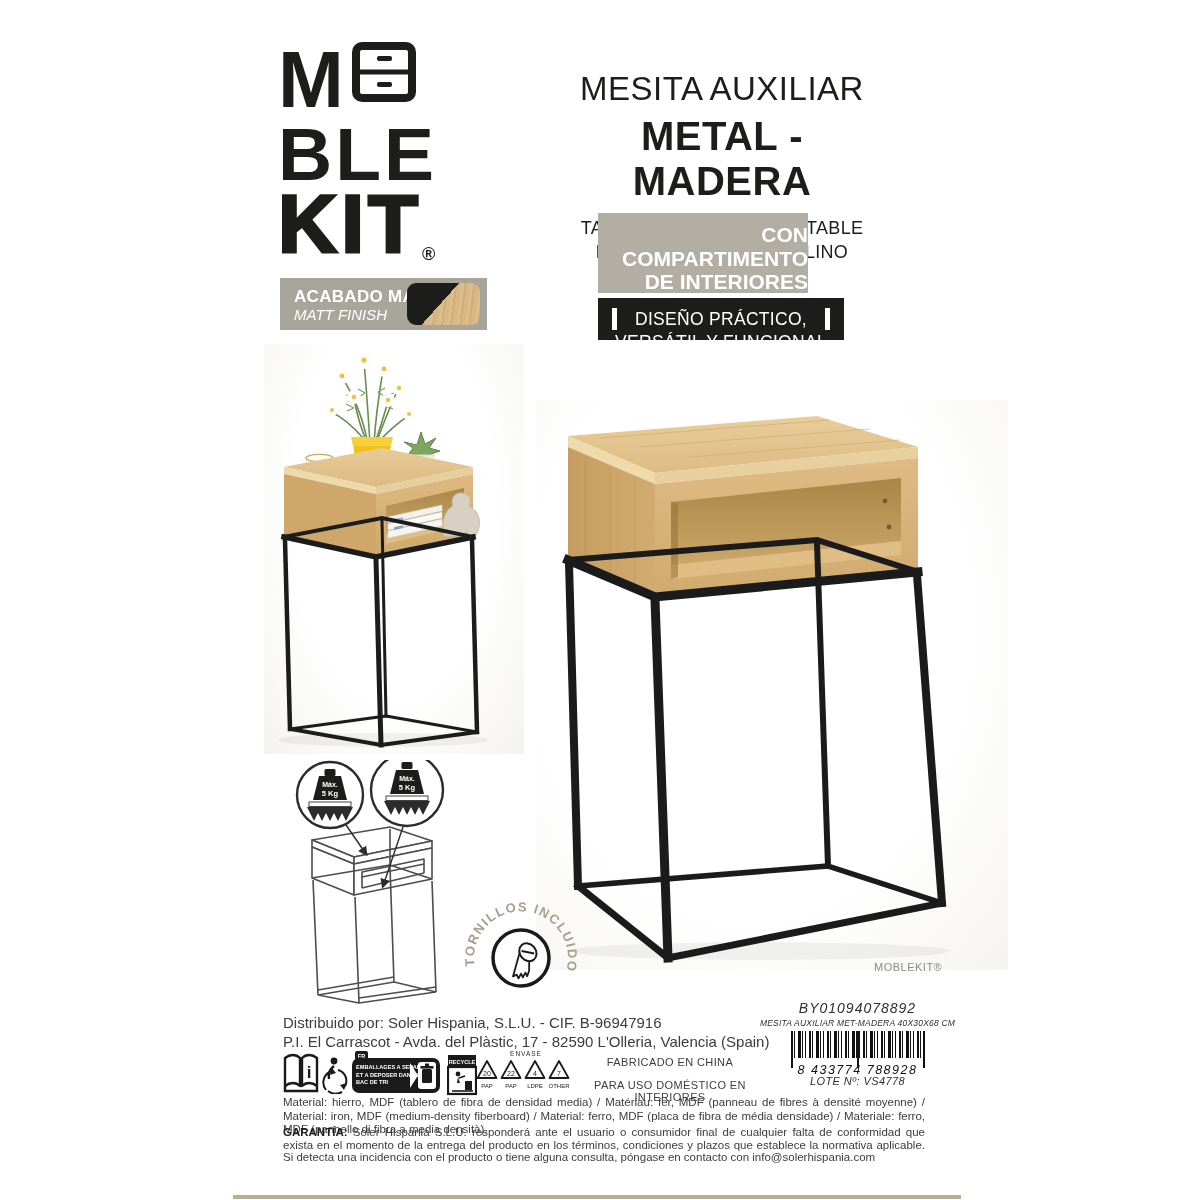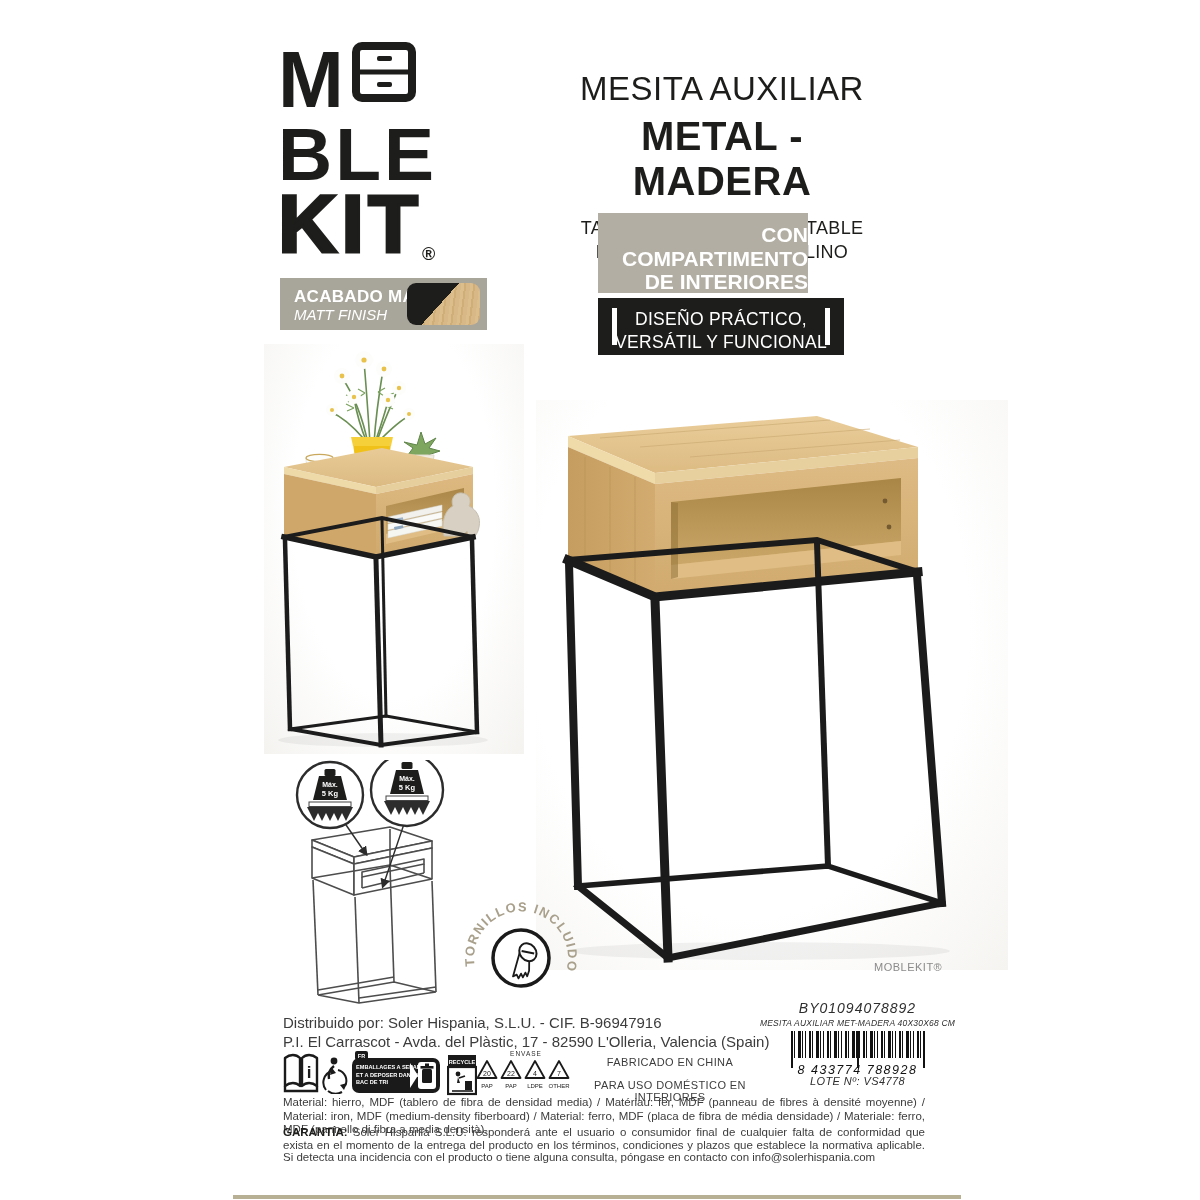--- a/index.html
+++ b/index.html
@@ -20,21 +20,21 @@
   .t1{font-size:33px;font-weight:normal;letter-spacing:.5px;}
   .t2{font-size:40px;font-weight:bold;margin-top:6px;letter-spacing:.5px;}
   .t3{font-size:18px;margin-top:14px;letter-spacing:.3px;}
   .t4{font-size:18px;margin-top:3px;letter-spacing:.3px;}
 
   
   .feature-box{position:absolute;left:598px;top:213px;width:210px;height:80px;background:#b2aea3;
                color:#fff;text-align:right;padding-top:10px;box-sizing:border-box;}
   .feature-box .f1{font-size:21px;font-weight:bold;line-height:1.12;}
   .feature-box .f3{font-size:18px;margin-top:16px;padding-left:36px;}
-  .design-box{position:absolute;left:598px;top:298px;width:246px;height:57px;background:#1d1d1b;
+  .design-box{position:absolute;left:598px;top:298px;width:246px;height:42px;background:#1d1d1b;
               color:#fff;text-align:center;padding-top:10px;box-sizing:border-box;}
   .design-box .d1{font-size:17.5px;line-height:1.3;letter-spacing:.3px;}
   .vbar{position:absolute;top:10px;bottom:10px;width:5px;background:#fff;}
   .vbar.l{left:14px;} .vbar.r{right:14px;}
 
   
   .finish-badge{position:absolute;left:280px;top:278px;width:207px;height:52px;background:#a8a59a;color:#fff;}
   .finish-badge .a1{position:absolute;left:14px;top:9px;font-size:17px;font-weight:bold;letter-spacing:.3px;}
   .finish-badge .a2{position:absolute;left:14px;top:28px;font-size:15px;font-style:italic;}
   .swatch{position:absolute;left:127px;top:5px;width:73px;height:42px;border-radius:9px;

